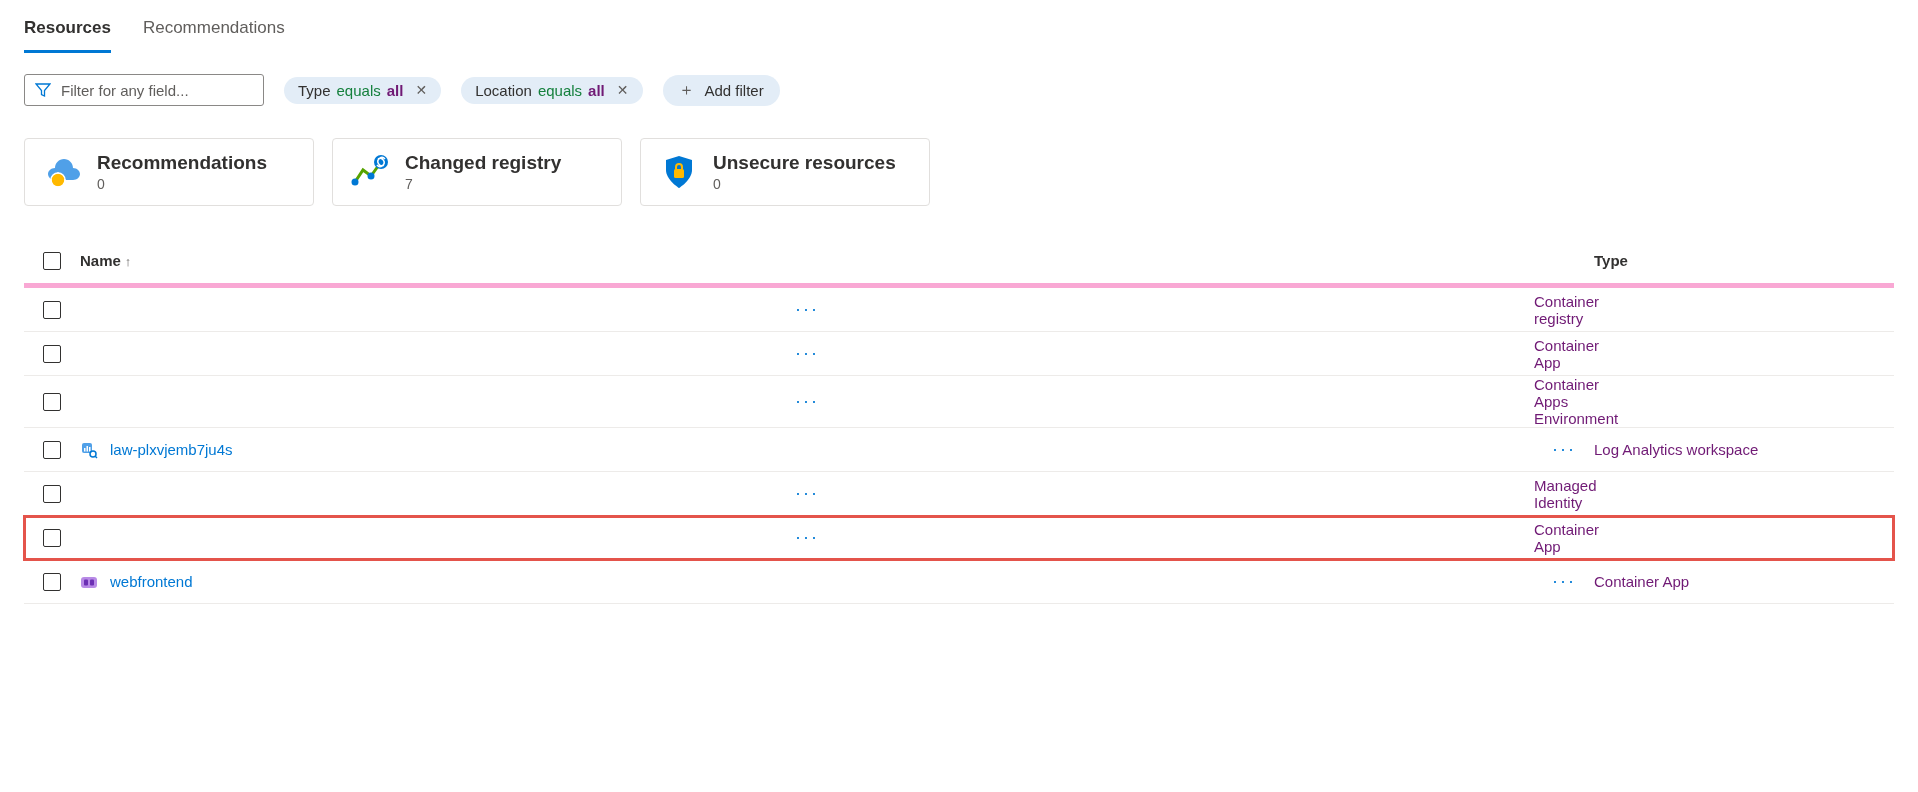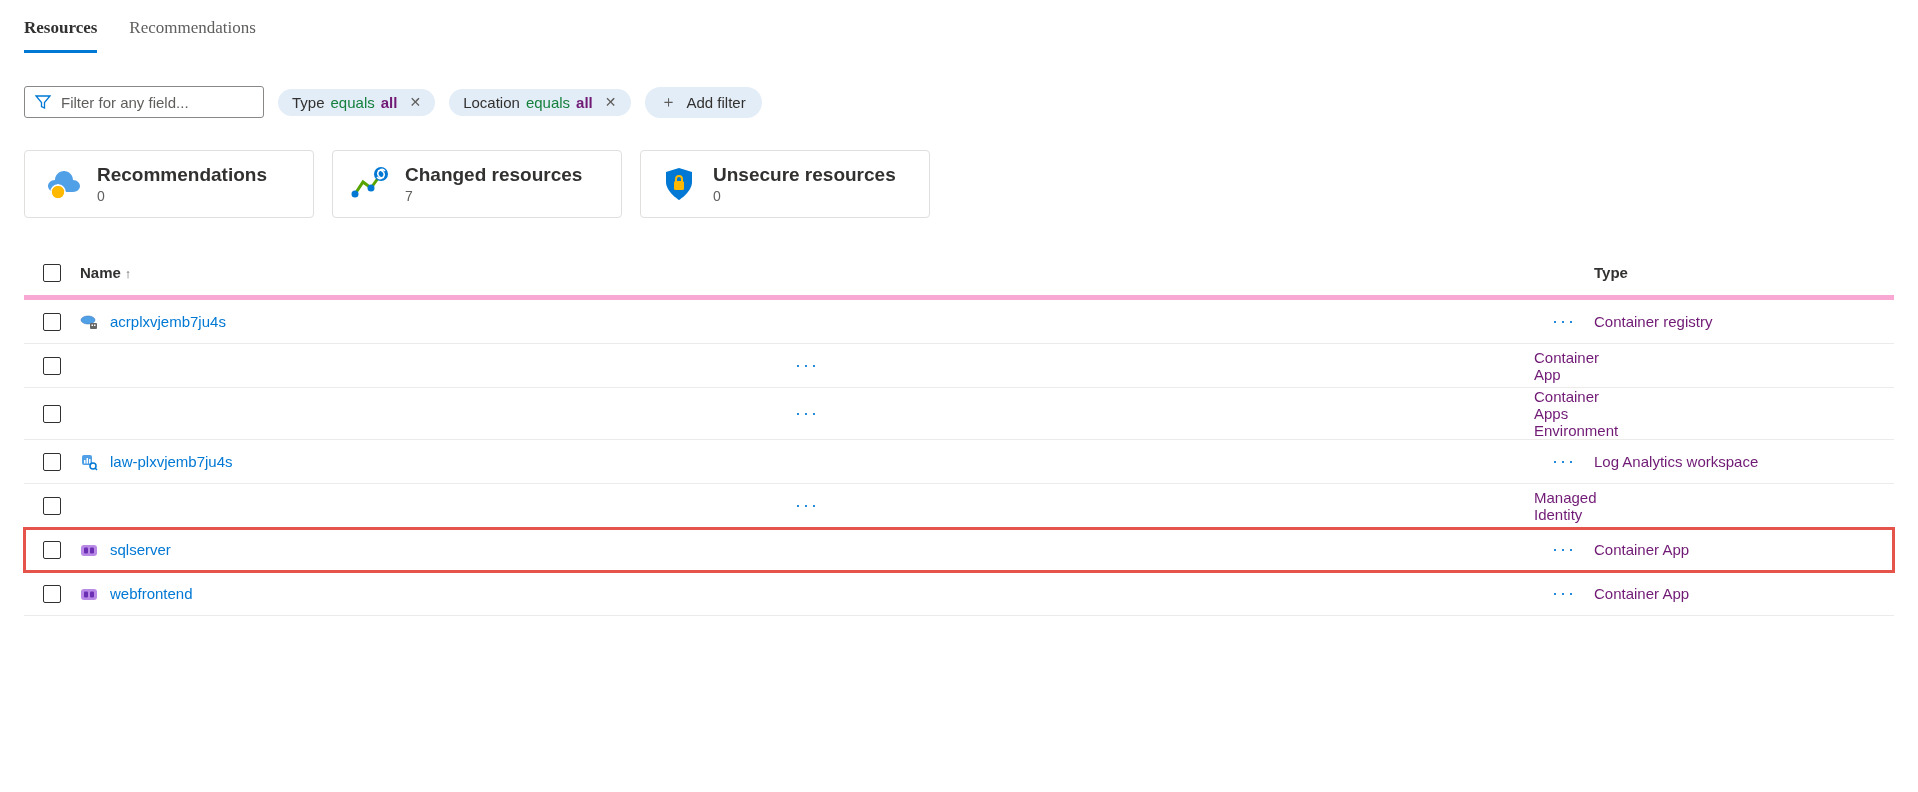--- a/index.html
+++ b/index.html
@@ -17,34 +17,33 @@
     gap: 32px;
     border-bottom: 1px solid transparent;
     margin-top: 8px;
   }
   .tab {
     padding: 10px 0 12px 0;
     font-size: 17px;
     color: #605e5c;
     cursor: pointer;
     border-bottom: 3px solid transparent;
-    font-family: Liberation Serif, serif;
   }
   .tab.active {
     font-weight: 600;
     color: #323130;
     border-bottom: 3px solid #0078d4;
   }
 
   
   .filter-row {
     display: flex;
     align-items: center;
-    gap: 14px;
-    margin-top: 32px;
+    gap: 20px;
+    margin-top: 20px;
     flex-wrap: wrap;
   }
   .filter-input-wrap {
     display: flex;
     align-items: center;
     border: 1px solid #8a8886;
     border-radius: 3px;
     padding: 4px 10px;
     width: 240px;
     height: 32px;
@@ -251,21 +250,21 @@
     <div class="card-icon">
       <svg width="40" height="36" viewBox="0 0 40 36">
         <polyline points="4,28 12,16 20,22 30,8" fill="none" stroke="#57a300" stroke-width="3" stroke-linecap="round"></polyline>
         <circle cx="4" cy="28" r="3.5" fill="#0078d4"></circle>
         <circle cx="20" cy="22" r="3.5" fill="#0078d4"></circle>
         <circle cx="30" cy="8" r="7" fill="#0078d4"></circle>
         <path d="M27 5 a4 4 0 1 1 -1 6 M33 11 a4 4 0 1 1 1 -6" fill="none" stroke="#fff" stroke-width="1.5"></path>
       </svg>
     </div>
     <div class="card-text">
-      <div class="title">Changed resources</div>
+      <div class="title">Changed registry</div>
       <div class="count">7</div>
     </div>
   </div>
 
   <div class="card">
     <div class="card-icon">
       <svg width="34" height="36" viewBox="0 0 34 36">
         <path d="M17 2 L30 6 V16 C30 26 17 34 17 34 C17 34 4 26 4 16 V6 Z" fill="#0078d4"></path>
         <rect x="12" y="15" width="10" height="9" rx="1.5" fill="#ffb900"></rect>
         <path d="M14 15 v-2 a3 3 0 0 1 6 0 v2" fill="none" stroke="#ffb900" stroke-width="2"></path>
@@ -286,30 +285,20 @@
     <div>
       <span>Name</span><span class="sort-arrow">↑</span>
     </div>
     <div></div>
     <div>Type</div>
   </div>
   <div id="tbody">
       <div class="trow">
         <div class="checkbox-cell">
           <div class="checkbox"></div>
-        </div>
-        <div class="name-cell">
-          <span class="res-icon"><svg viewBox="0 0 18 18">
-              <ellipse cx="8" cy="7" rx="7" ry="4" fill="#50a0e8"></ellipse>
-              <ellipse cx="8" cy="7" rx="7" ry="4" fill="none" stroke="#2b6cb0" stroke-width="0.5"></ellipse>
-              <rect x="10" y="10" width="7" height="6" rx="1" fill="#666"></rect>
-              <rect x="11.5" y="11.5" width="1.5" height="1.5" fill="#fff"></rect>
-              <rect x="14" y="11.5" width="1.5" height="1.5" fill="#fff"></rect>
-            </svg></span>
-          <a class="res-link">acrplxvjemb7ju4s</a>
         </div>
         <div class="more-cell">···</div>
         <div class="type-cell">Container registry</div>
       </div>
       <div class="trow">
         <div class="checkbox-cell">
           <div class="checkbox"></div>
         </div>
         <div class="more-cell">···</div>
         <div class="type-cell">Container App</div>
@@ -343,28 +332,20 @@
         <div class="checkbox-cell">
           <div class="checkbox"></div>
         </div>
         <div class="more-cell">···</div>
         <div class="type-cell">Managed Identity</div>
       </div>
       <div class="trow highlighted">
         <div class="checkbox-cell">
           <div class="checkbox"></div>
         </div>
-        <div class="name-cell">
-          <span class="res-icon"><svg viewBox="0 0 18 18">
-              <rect x="1" y="4" width="16" height="11" rx="3" fill="#b88ae6"></rect>
-              <rect x="4" y="6.5" width="4" height="6" rx="1" fill="#6b2fb3"></rect>
-              <rect x="10" y="6.5" width="4" height="6" rx="1" fill="#6b2fb3"></rect>
-            </svg></span>
-          <a class="res-link">sqlserver</a>
-        </div>
         <div class="more-cell">···</div>
         <div class="type-cell">Container App</div>
       </div>
       <div class="trow">
         <div class="checkbox-cell">
           <div class="checkbox"></div>
         </div>
         <div class="name-cell">
           <span class="res-icon"><svg viewBox="0 0 18 18">
               <rect x="1" y="4" width="16" height="11" rx="3" fill="#b88ae6"></rect>

